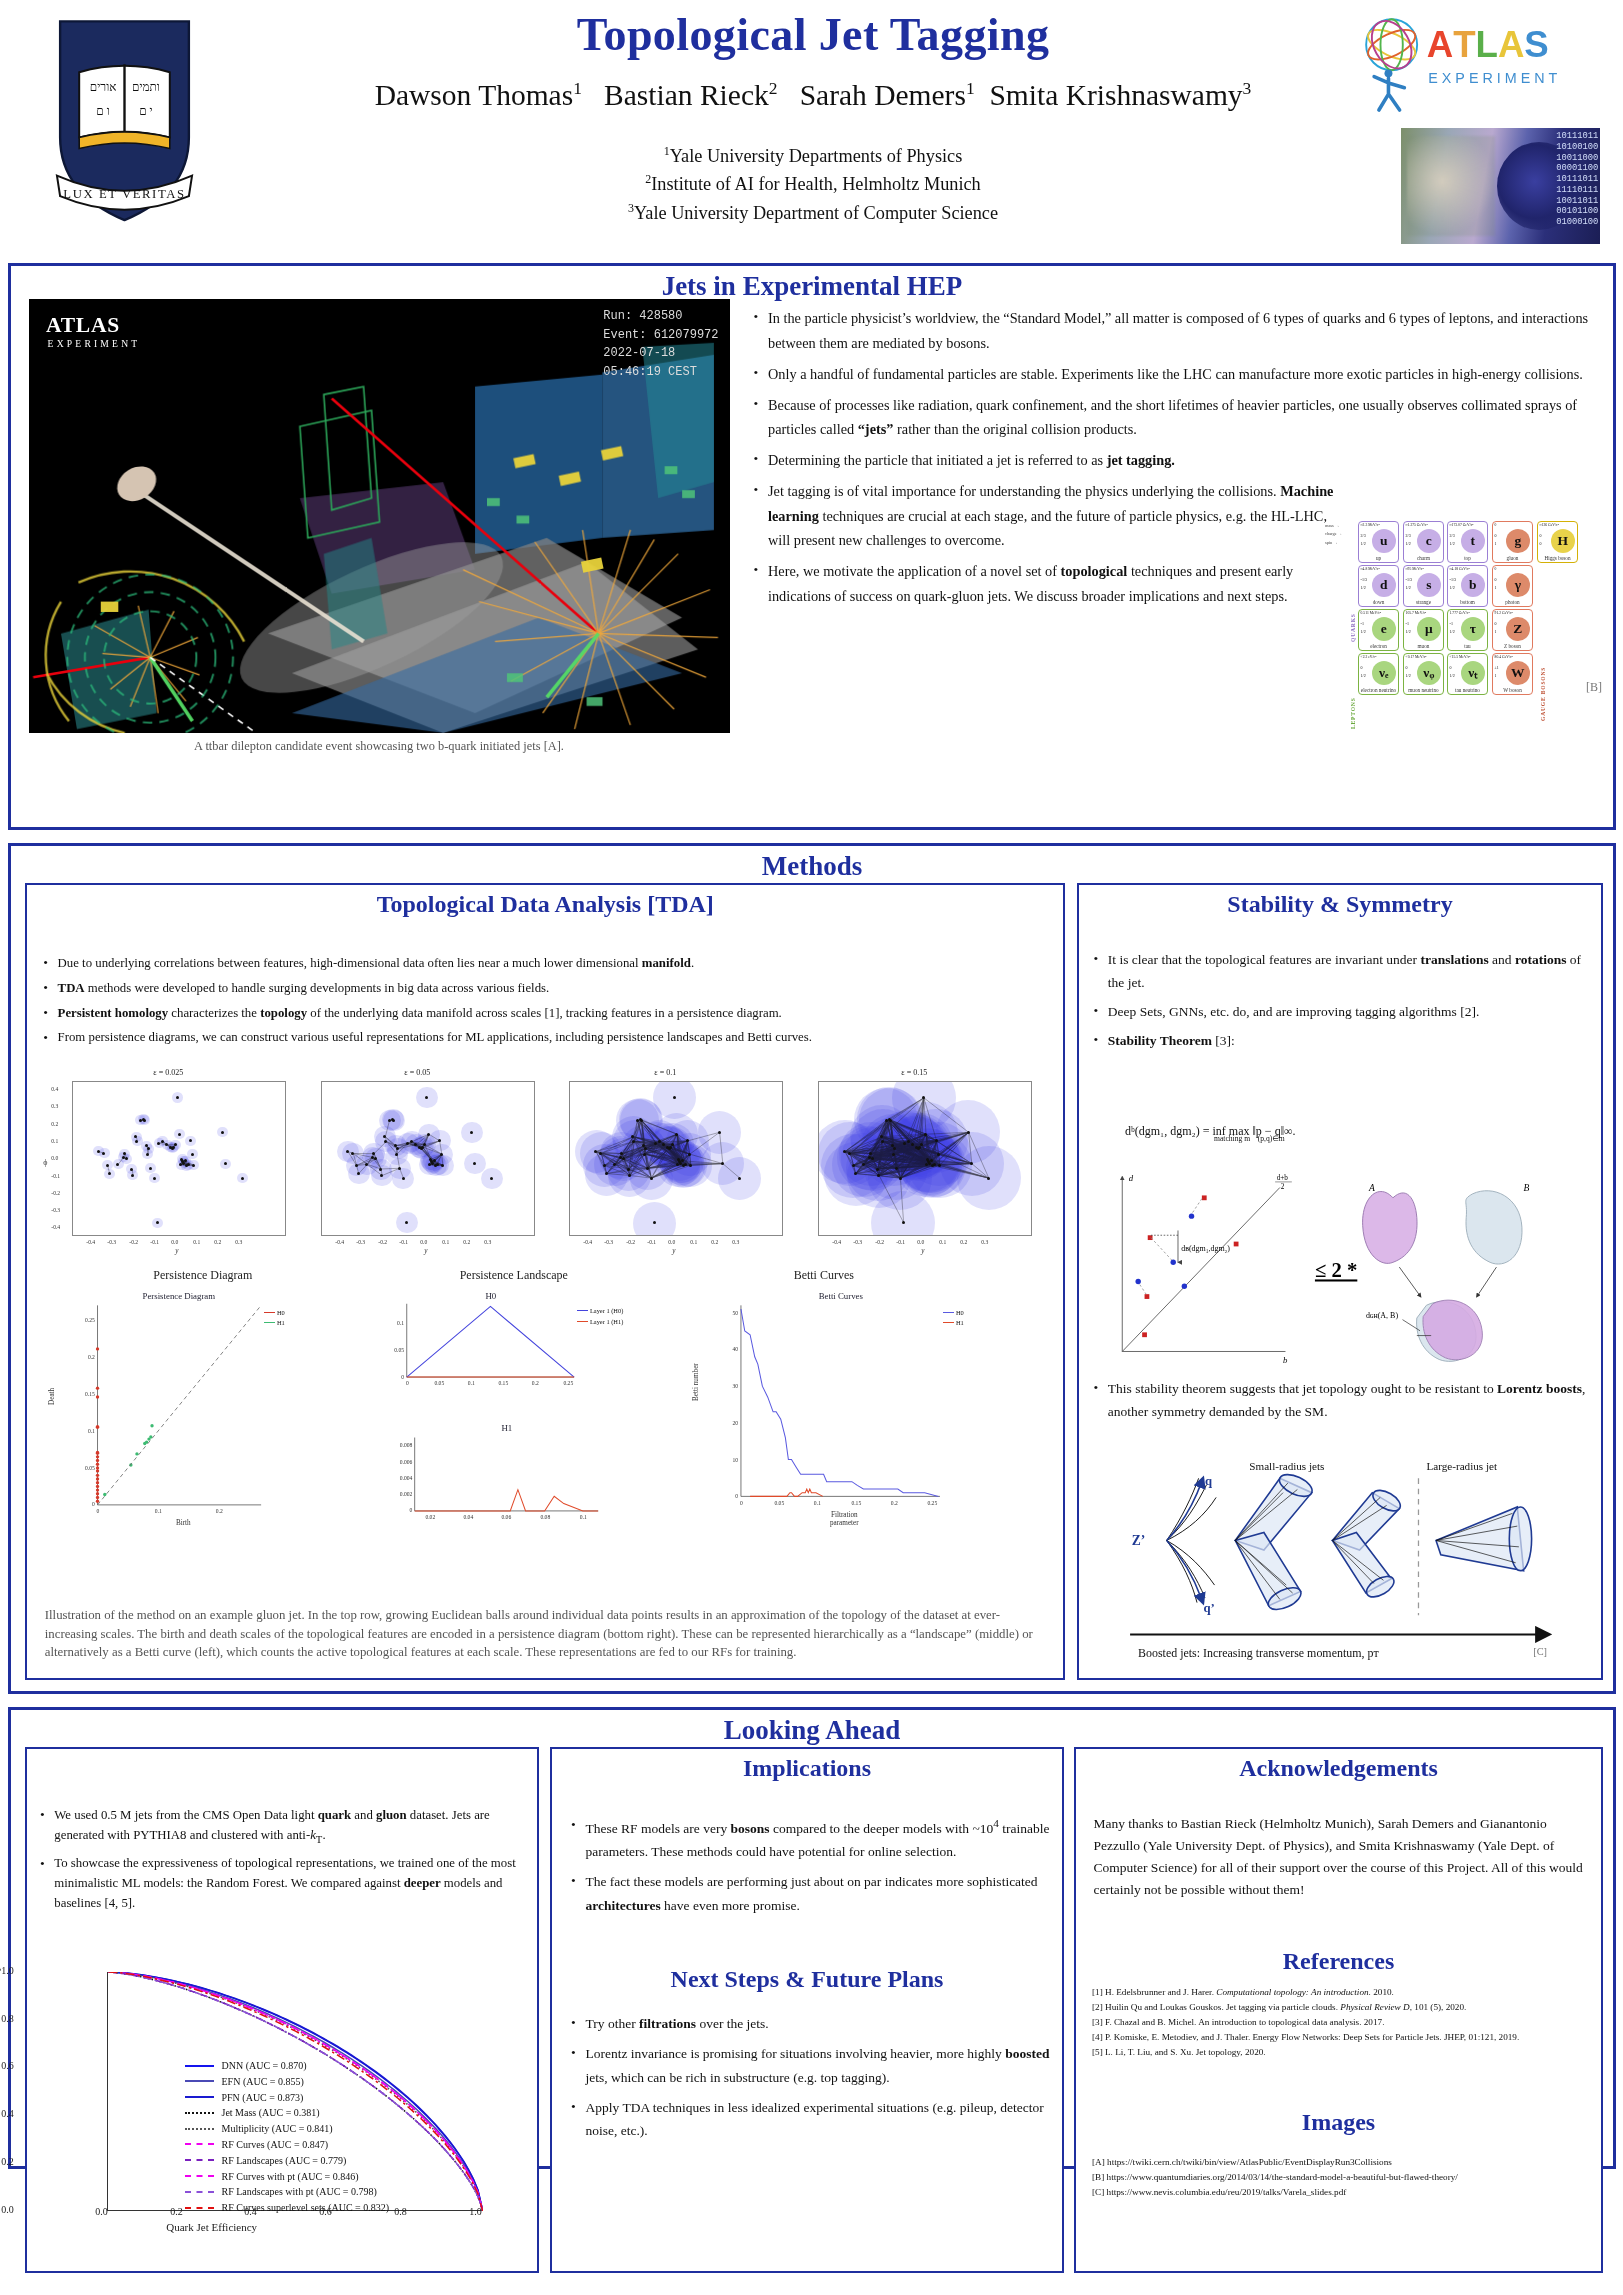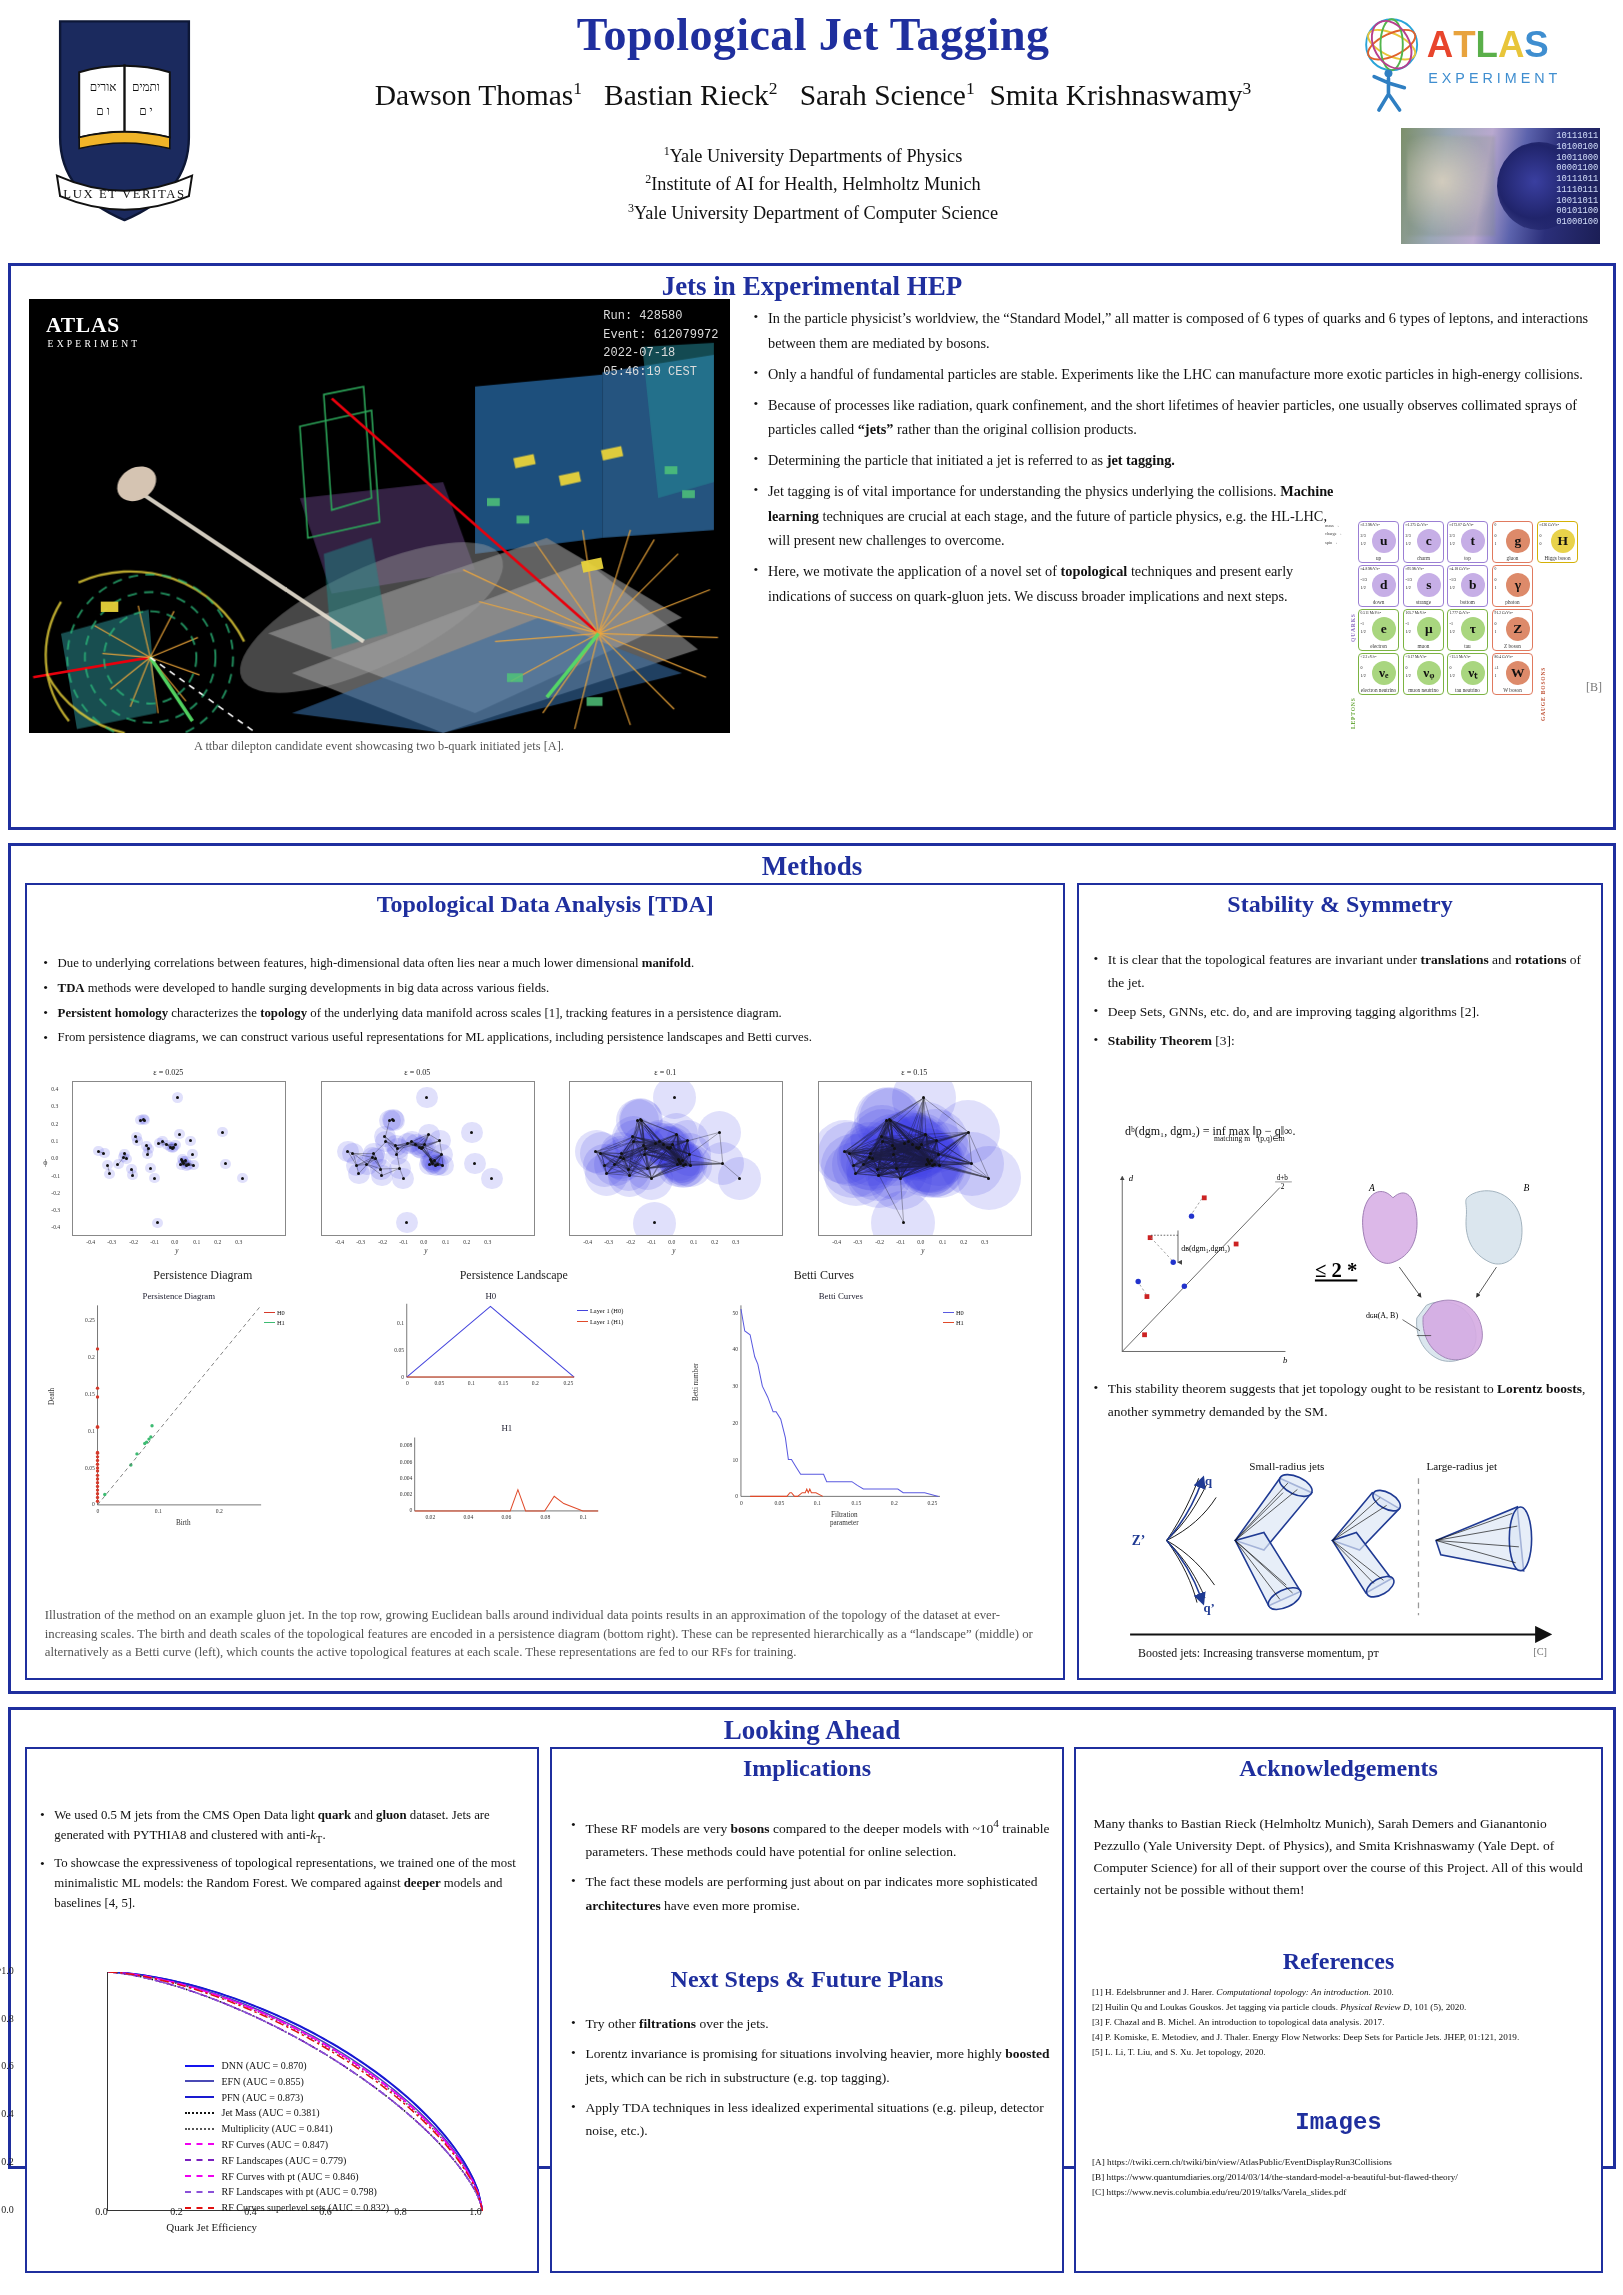--- a/index.html
+++ b/index.html
@@ -165,21 +165,21 @@
       <text x="122" y="122" font-size="15" fill="#111" text-anchor="middle" font-family="'Liberation Serif',serif">י ם</text>
       <path d="M10 198 Q95 236 180 198 L176 224 Q95 258 14 224 Z" fill="#ffffff" stroke="#111" stroke-width="2.5"></path>
       <text x="95" y="226" font-size="16" fill="#111" text-anchor="middle" font-family="'Liberation Serif',serif" letter-spacing="2">LUX ET VERITAS</text>
     </svg>
 
     <div class="title">Topological Jet Tagging</div>
 
     <div class="authors">
       <span><span>Dawson Thomas</span><sup>1</sup></span>&nbsp;&nbsp;
       <span><span>Bastian Rieck</span><sup>2</sup></span>&nbsp;&nbsp;
-      <span><span>Sarah Science</span><sup>1</sup></span>&nbsp;
+      <span><span>Sarah Demers</span><sup>1</sup></span>&nbsp;
       <span><span>Smita Krishnaswamy</span><sup>3</sup></span>
     </div>
 
     <div class="affils">
       <div><sup>1</sup><span>Yale University Departments of Physics</span></div>
       <div><sup>2</sup><span>Institute of AI for Health, Helmholtz Munich</span></div>
       <div><sup>3</sup><span>Yale University Department of Computer Science</span></div>
     </div>
 
     <svg class="atlas-logo" viewBox="0 0 300 140">
@@ -2528,21 +2528,21 @@
 
       <div class="sub-title" style="position:absolute; left:0; top:199px; width:100%;">References</div>
       <div class="reflist" style="top:236px;">
         <div>[1] H. Edelsbrunner and J. Harer. <i>Computational topology: An introduction</i>. 2010.</div>
         <div>[2] Huilin Qu and Loukas Gouskos. Jet tagging via particle clouds. <i>Physical Review D</i>, 101 (5), 2020.</div>
         <div>[3] F. Chazal and B. Michel. An introduction to topological data analysis. 2017.</div>
         <div>[4] P. Komiske, E. Metodiev, and J. Thaler. Energy Flow Networks: Deep Sets for Particle Jets. JHEP, 01:121, 2019.</div>
         <div>[5] L. Li, T. Liu, and S. Xu. Jet topology, 2020.</div>
       </div>
 
-      <div class="sub-title" style="position:absolute; left:0; top:360px; width:100%;font-family:Liberation Mono, monospace;">Images</div>
+      <div class="sub-title" style="position:absolute; left:0; top:360px; width:100%;">Images</div>
       <div class="reflist" style="top:406px;">
         <div>[A] https://twiki.cern.ch/twiki/bin/view/AtlasPublic/EventDisplayRun3Collisions</div>
         <div>[B] https://www.quantumdiaries.org/2014/03/14/the-standard-model-a-beautiful-but-flawed-theory/</div>
         <div>[C] https://www.nevis.columbia.edu/reu/2019/talks/Varela_slides.pdf</div>
       </div>
     </div>
   </div>
 </div>
 
 

